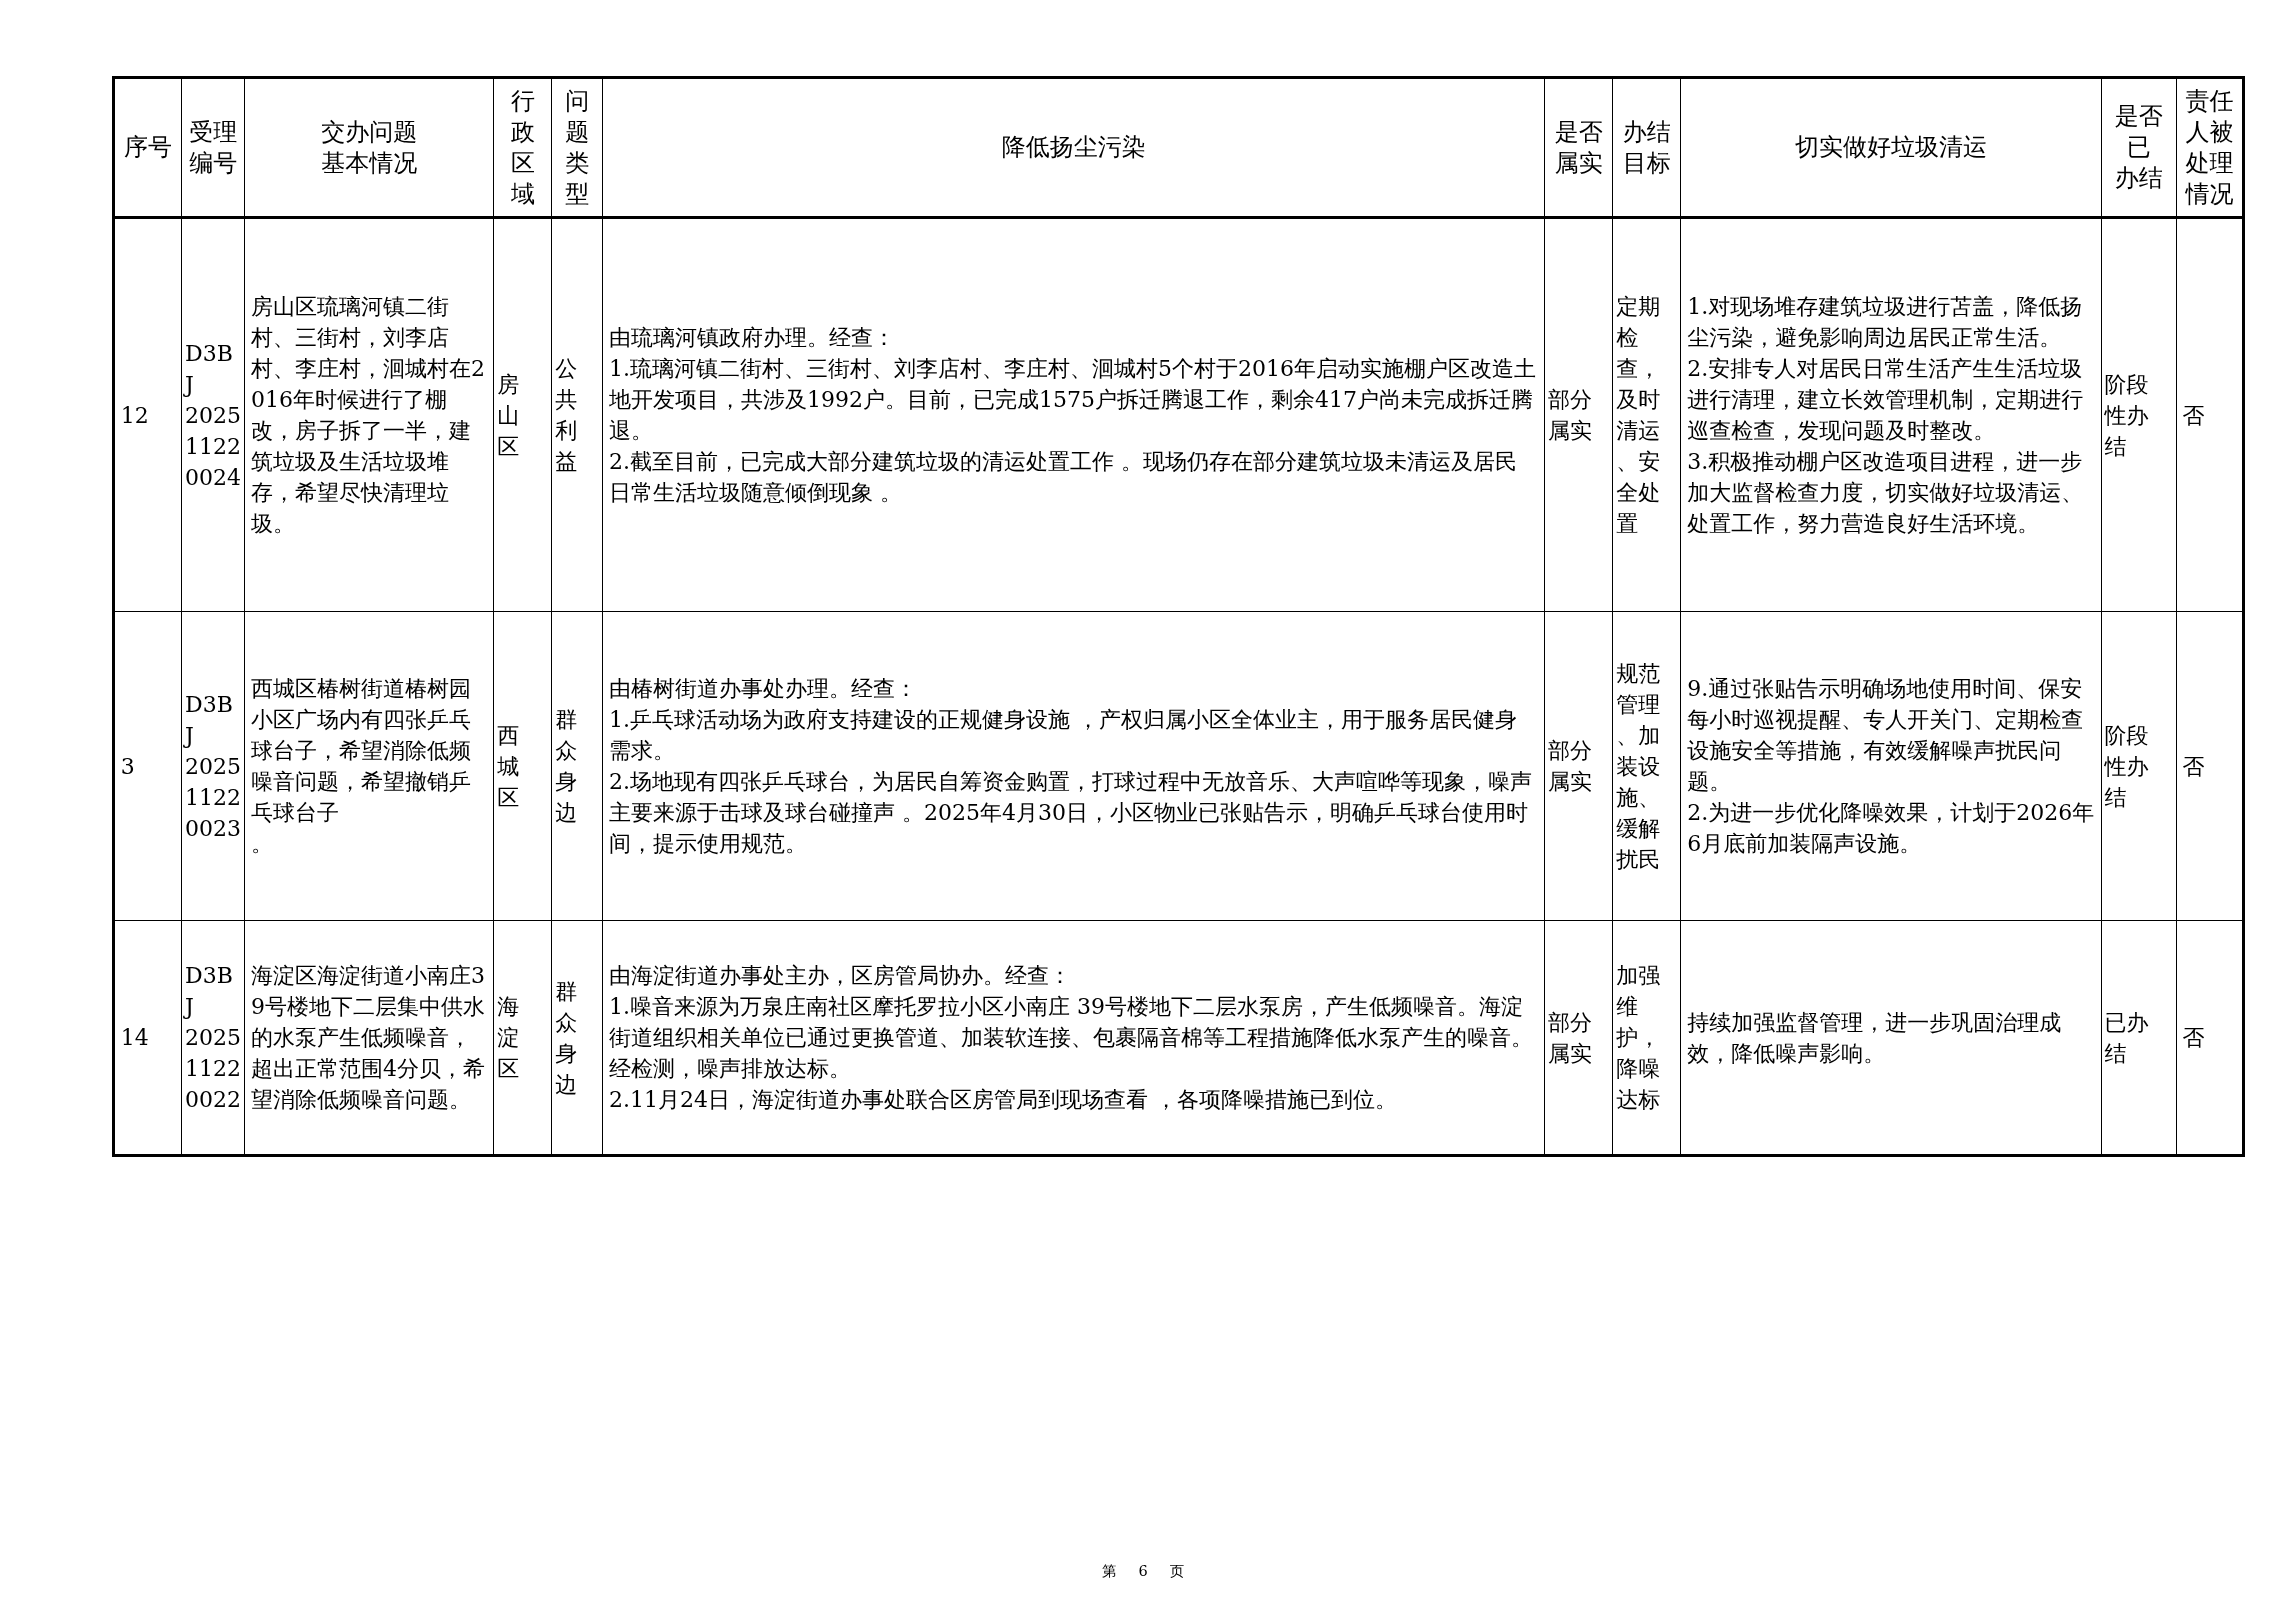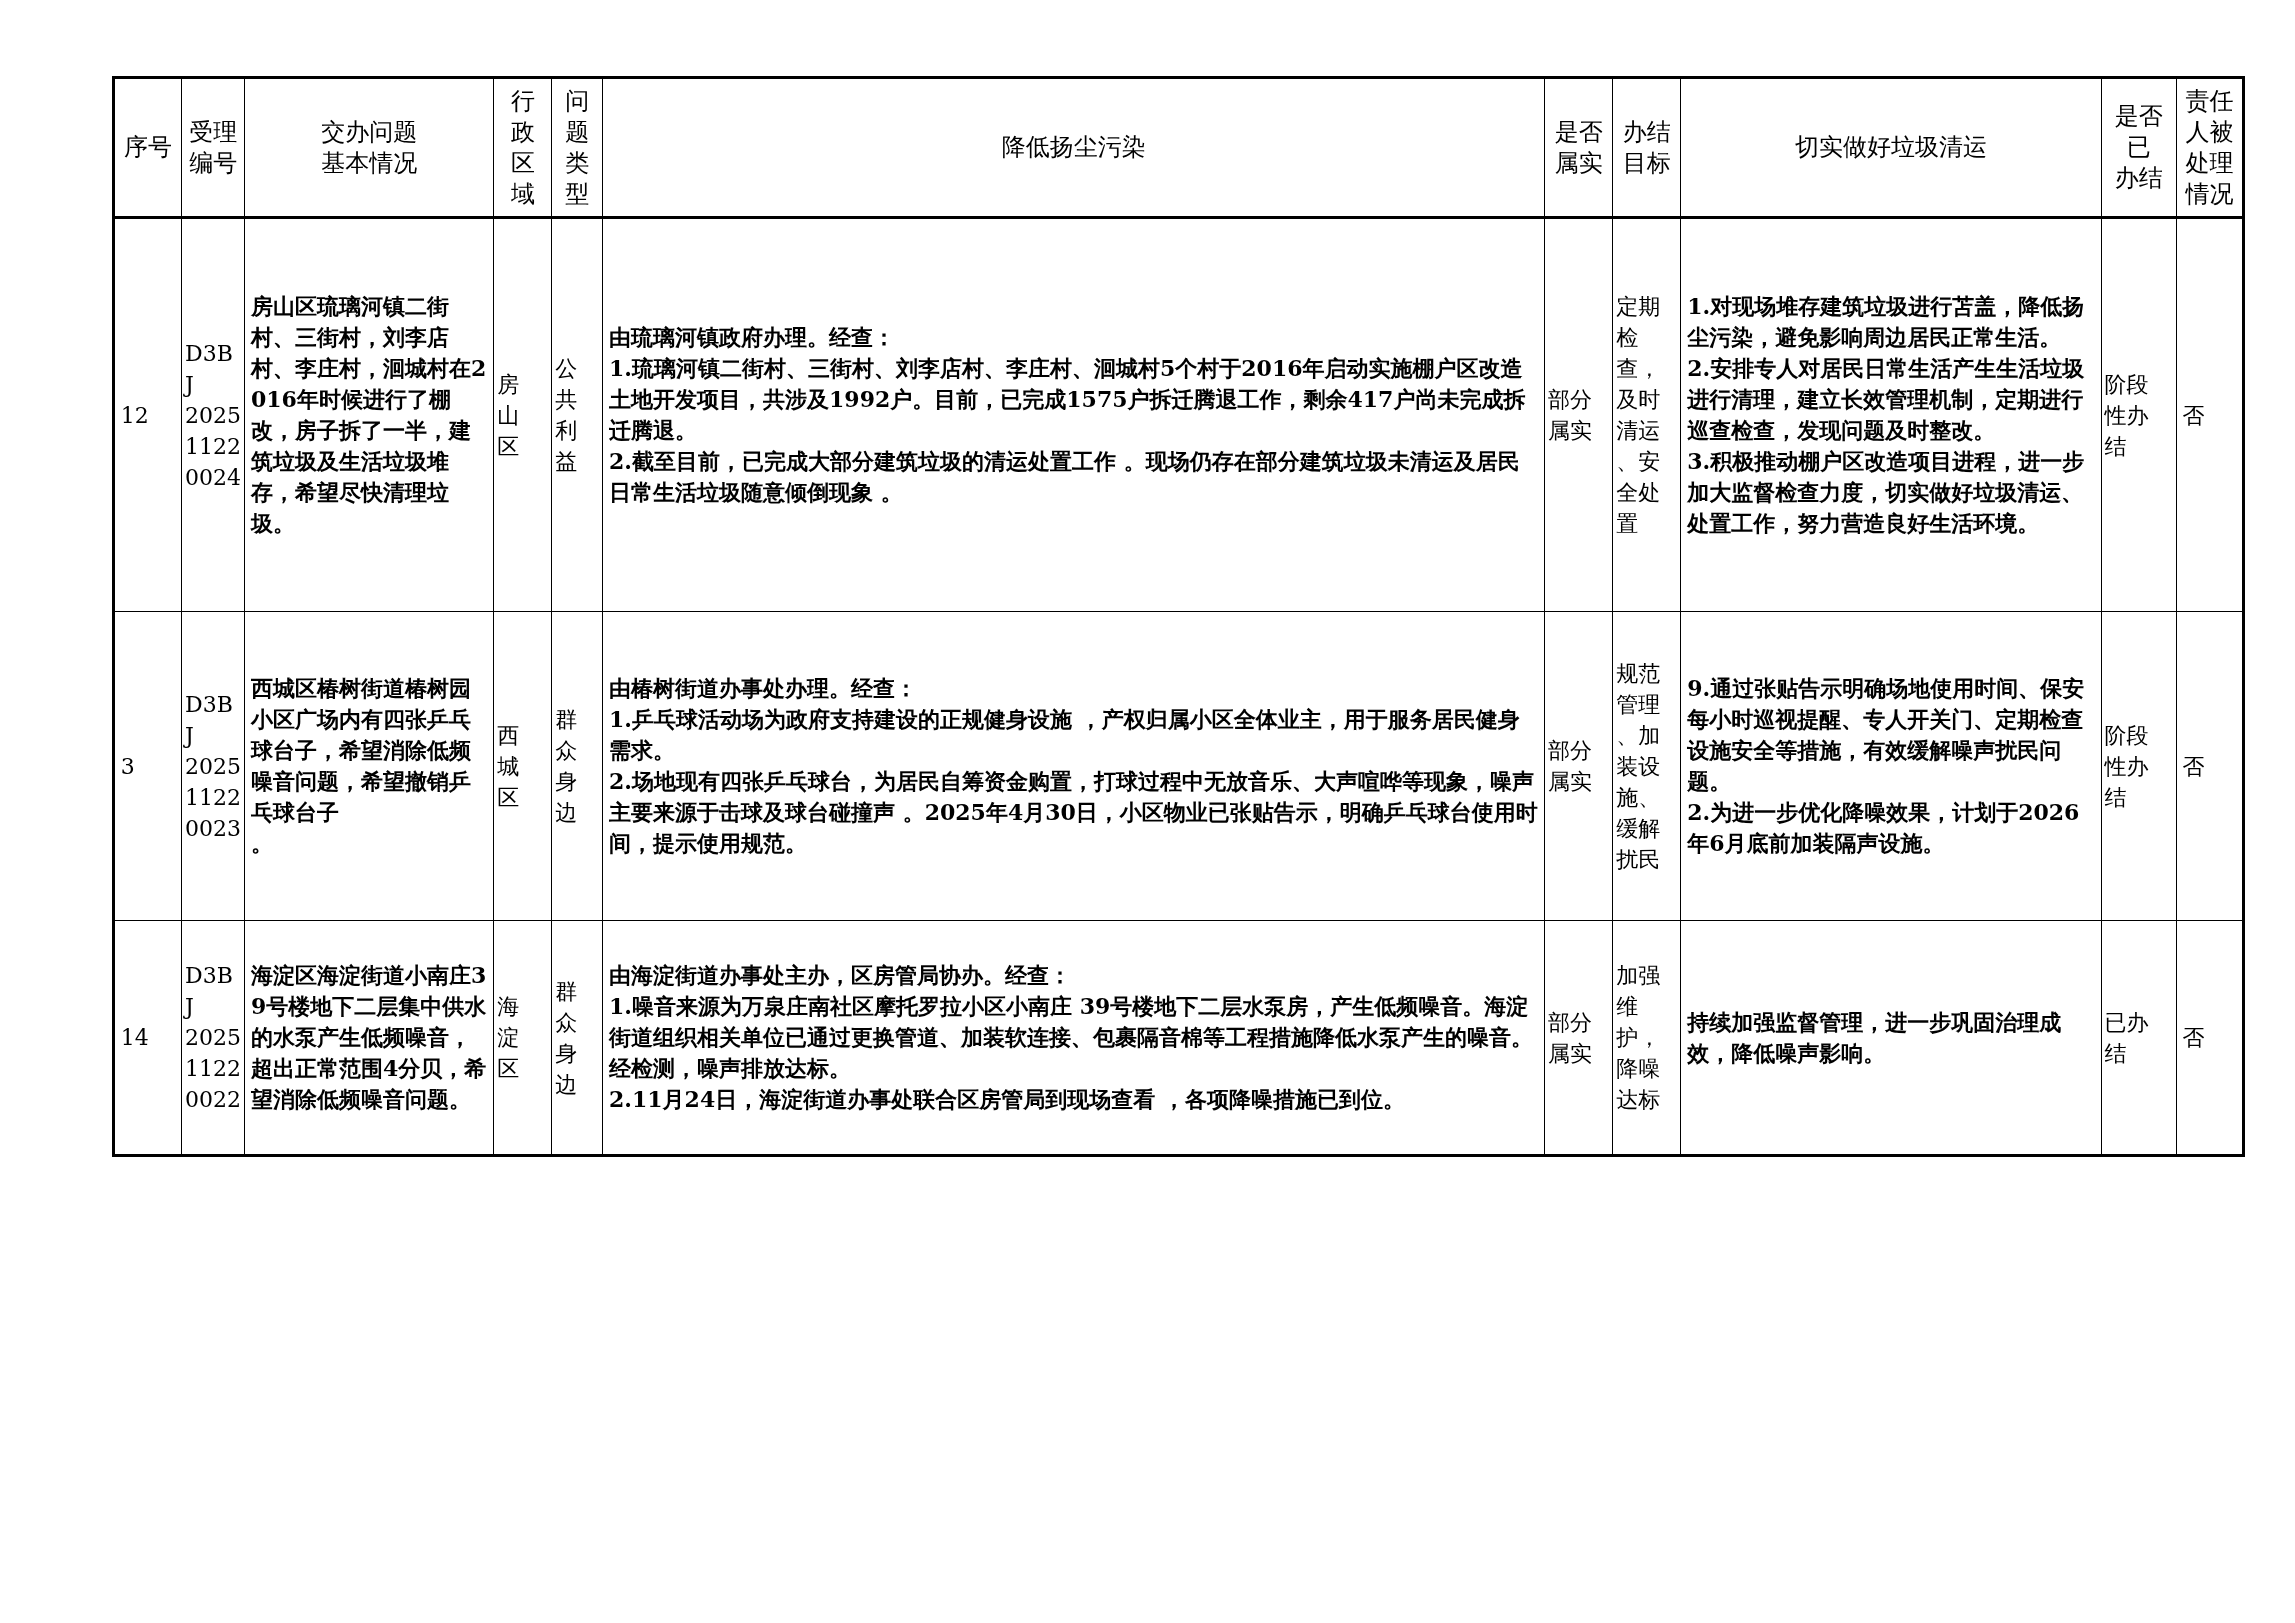--- a/index.html
+++ b/index.html
@@ -18,21 +18,21 @@
     vertical-align: middle; word-break: break-all;
   }
   table.grid thead th {
     font-family: "DejaVu Sans", "Liberation Sans", sans-serif;
     font-weight: normal; font-size: 24px; line-height: 31px; text-align: center;
     border-bottom: 3.4px solid #000;
   }
   table.grid { border: 3.4px solid #000; }
   table.grid tbody td { font-size: 22px; line-height: 31px; }
   .c { text-align: left; }
-  .l { text-align: left; font-weight: bold; }
+  .l { text-align: left; }
   .vnarrow { padding: 0 2.9px !important; }
   .pre { white-space: pre-line; }
   .footer {
     position: absolute; left: 0; width: 2295px; top: 1562px; text-align: center;
     font-size: 14.5px; letter-spacing: 8.7px;
   }
 </style>
 </head>
 <body>
 
@@ -176,14 +176,15 @@
 降噪
 达标</td>
         <td class="l pre">持续加强监督管理，进一步巩固治理成效，降低噪声影响。</td>
         <td class="c pre vnarrow">已办
 结</td>
         <td class="c">否</td>
       </tr>
     </tbody>
   </table>
 
+  <div class="footer">第 6 页</div>
 </div>
 
 
 </body></html>

